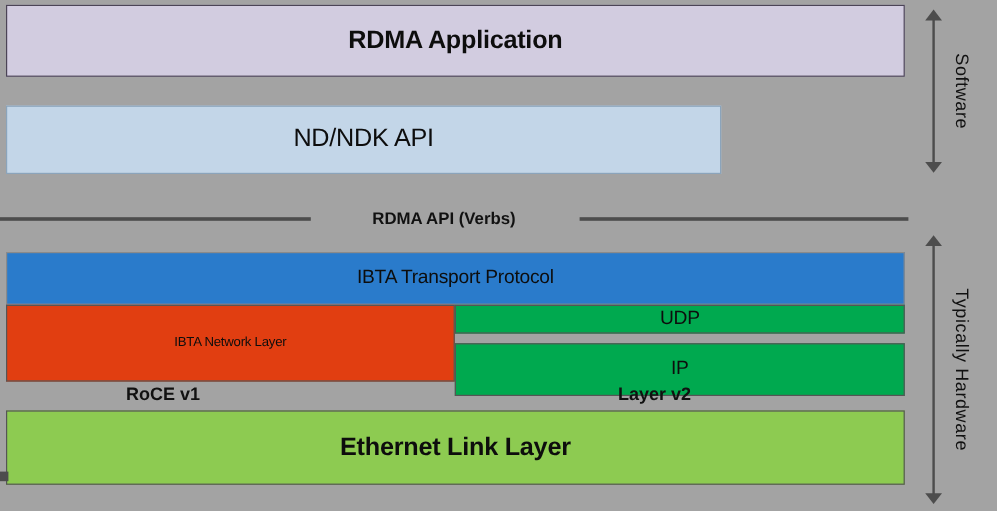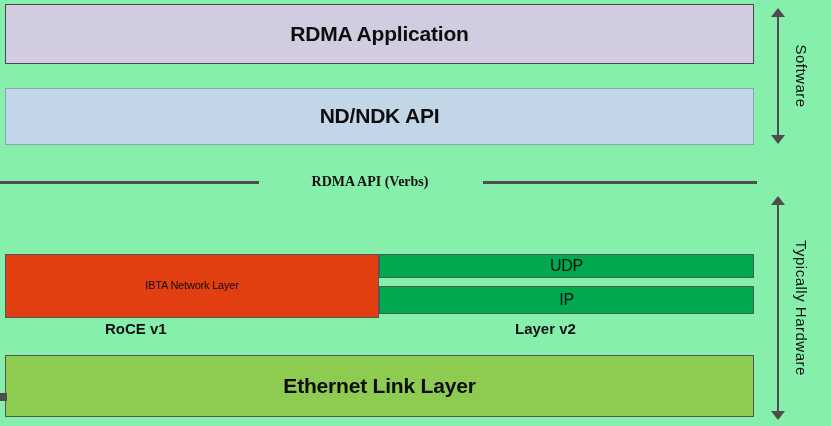--- a/index.html
+++ b/index.html
@@ -7,21 +7,21 @@
     padding: 0;
     background: #ffffff;
   }
   body {
     font-family: "Liberation Sans", sans-serif;
   }
   #canvas {
     position: relative;
     width: 831px;
     height: 426px;
-    background: #86efac;
+    background: #a3a3a3;
     overflow: hidden;
   }
   .box {
     position: absolute;
     box-sizing: border-box;
     border: 1px solid #555555;
     display: flex;
     align-items: center;
     justify-content: center;
     text-align: center;
@@ -42,26 +42,26 @@
     background: #D2CCE0;
     border-color: #4b4456;
     font-size: 21px;
     font-weight: bold;
   }
 
   
   #layer-ndapi {
     left: 5px;
     top: 88px;
-    width: 749px;
+    width: 596px;
     height: 57px;
     background: #C3D6E8;
     border-color: #8ba4bb;
     font-size: 21px;
-    font-weight: bold;
+    font-weight: normal;
   }
 
   
   #verbs-row {
     position: absolute;
     left: 0px;
     top: 171px;
     width: 757px;
     height: 22px;
   }
@@ -82,21 +82,20 @@
   #verbs-label {
     position: absolute;
     left: 280px;
     top: 0px;
     width: 180px;
     text-align: center;
     font-size: 14px;
     font-weight: bold;
     color: #111111;
     line-height: 22px;
-    font-family: Liberation Serif, serif;
   }
 
   
   #layer-ibta-transport {
     left: 5px;
     top: 210px;
     width: 749px;
     height: 44px;
     background: #2A7BCB;
     border-color: #8a8a8a;
@@ -120,21 +119,21 @@
     height: 24px;
     background: #00A94F;
     border-color: #555555;
     font-size: 16px;
     color: #0d0d0d;
   }
   #layer-ip {
     left: 379px;
     top: 286px;
     width: 375px;
-    height: 28px;
+    height: 44px;
     background: #00A94F;
     border-color: #555555;
     font-size: 16px;
     color: #0d0d0d;
   }
 
   
   .roce-caption {
     position: absolute;
     font-size: 15px;
@@ -143,21 +142,21 @@
     text-align: left;
     top: 321px;
     line-height: 1.1;
   }
   #roce-v1 { left: 105px; width: 120px; }
   #roce-v2 { left: 515px; width: 120px; }
 
   
   #layer-ethernet {
     left: 5px;
-    top: 355px;
+    top: 342px;
     width: 749px;
     height: 62px;
     background: #8DCB51;
     border-color: #555555;
     font-size: 21px;
     font-weight: bold;
   }
   #ethernet-nub {
     position: absolute;
     left: 0px;
@@ -244,20 +243,23 @@
   <div class="box" id="layer-ndapi">
     <span class="box-label">ND/NDK API</span>
   </div>
 
   <div id="verbs-row">
     <div class="verbs-line" id="verbs-line-left"></div>
     <div id="verbs-label">RDMA API (Verbs)</div>
     <div class="verbs-line" id="verbs-line-right"></div>
   </div>
 
+  <div class="box" id="layer-ibta-transport">
+    <span class="box-label">IBTA Transport Protocol</span>
+  </div>
   <div class="box" id="layer-ibta-network">
     <span class="box-label">IBTA Network Layer</span>
   </div>
   <div class="box" id="layer-udp">
     <span class="box-label">UDP</span>
   </div>
   <div class="box" id="layer-ip">
     <span class="box-label">IP</span>
   </div>
 

